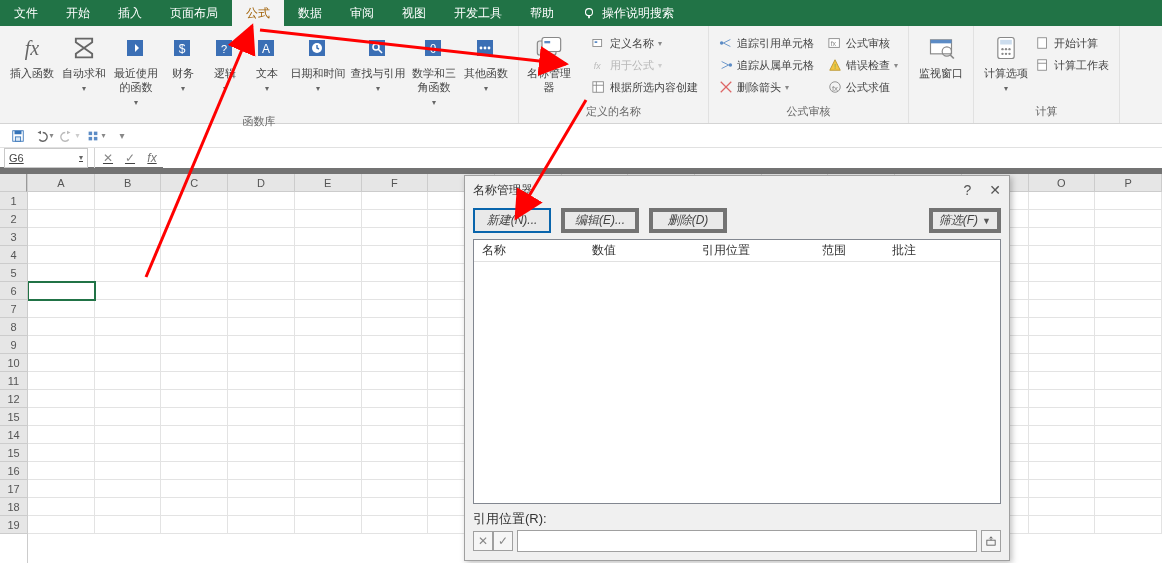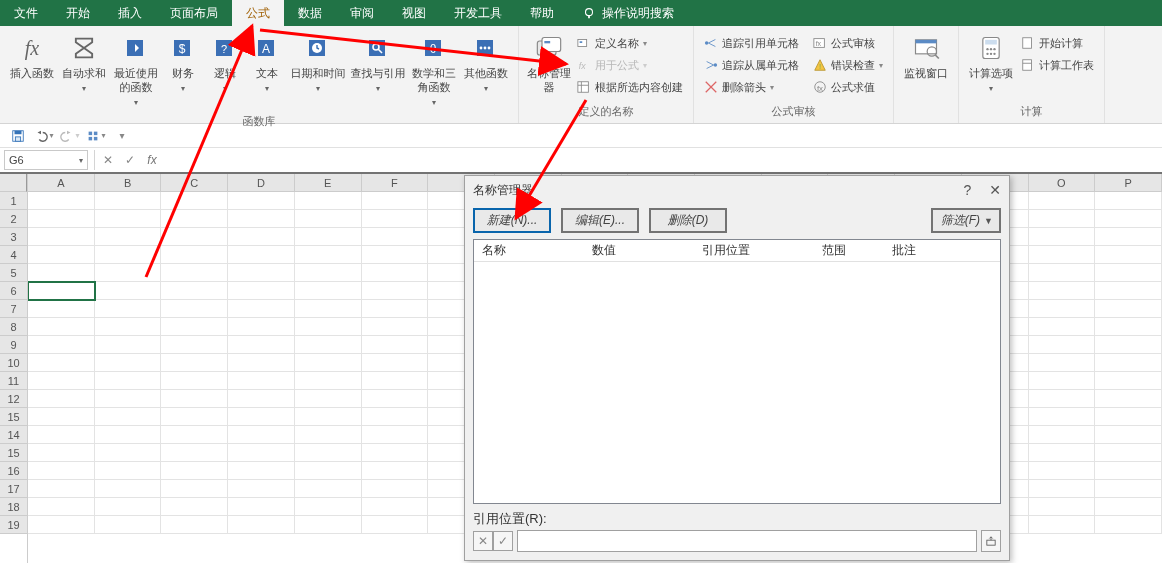--- a/index.html
+++ b/index.html
@@ -21,21 +21,21 @@
   .bigbtn .ico { width:32px; height:32px; display:flex; align-items:center; justify-content:center; margin-bottom:2px; }
   .bigbtn .arrow-down { font-size:8px; color:#666; margin-top:2px; }
   .smallbtn { display:flex; align-items:center; gap:4px; height:22px; padding:0 4px; font-size:11px; cursor:pointer; white-space: nowrap;}
   .smallbtn .ico { width:14px; height:14px; }
 
   
   .qat { display:flex; align-items:center; height:24px; gap:6px; padding-left:8px; background:#fff; border-bottom:1px solid #e1e1e1; }
   .qat .qbtn { width:20px; height:20px; display:flex; align-items:center; justify-content:center; cursor:pointer; }
 
   
-  .fxbar { display:flex; align-items:center; height:26px; border-bottom:2px solid #737373; }
+  .fxbar { display:flex; align-items:center; height:26px; border-bottom:7px solid #737373;text-decoration:underline; }
   .namebox { width:84px; height:20px; margin:0 4px; border:1px solid #c9c9c9; display:flex; align-items:center; padding:0 4px; font-size:11px; background:#fff; justify-content:space-between;}
   .namebox .dd { font-size:8px; color:#666; }
   .fxsep { width:1px; height:20px; background:#d4d4d4; margin:0 2px; }
   .fxbtn { width:22px; height:20px; display:flex; align-items:center; justify-content:center; color:#888; cursor:pointer; }
   .formula-input { flex:1; height:20px; border:none; outline:none; font-size:11px; padding:0 6px; }
 
   
   .sheet { position:relative; display:flex; height: calc(563px - 26px - 98px - 24px - 26px); }
   .rowhdrs { width:28px; border-right:1px solid #ccc; }
   .rowhdrs .corn { height:18px; background:#e6e6e6; border-bottom:1px solid #ccc; border-right:1px solid #999; }
@@ -48,21 +48,21 @@
   .cell { width:72px; border-right:1px solid #e3e3e3; border-bottom:1px solid #e3e3e3; }
   .cell.activeCell { outline:2px solid #217346; outline-offset:-1px; }
 
   
   .dialog { position:absolute; left:464px; top:175px; width:546px; height:386px; background:#f0f0f0; border:1px solid #a0a0a0; box-shadow:2px 2px 6px rgba(0,0,0,0.25); display:flex; flex-direction:column; }
   .dlg-title { display:flex; align-items:center; height:28px; padding:0 8px; justify-content:space-between; font-size:12px; color:#333; }
   .dlg-title .right { display:flex; align-items:center; gap:18px; }
   .dlg-title .help, .dlg-title .close { font-size:14px; color:#555; cursor:pointer; font-family: Arial, sans-serif;}
   .dlg-body { padding:4px 8px; flex:1; display:flex; flex-direction:column; }
   .dlg-btns { display:flex; align-items:center; gap:10px;font-style:italic; }
-  .dlg-btn { min-width:78px; height:25px; background:#e9e9e9; border:2px solid #737373; display:flex; align-items:center; justify-content:center; font-size:12px; cursor:pointer; padding:0 6px; }
+  .dlg-btn { min-width:78px; height:25px; background:#e9e9e9; border:4px solid #737373; display:flex; align-items:center; justify-content:center; font-size:12px; cursor:pointer; padding:0 6px; }
   .dlg-btn.primary { border:2px solid #0965ac; }
   .dlg-btn.filter { min-width:70px; display:flex; gap:4px; align-items:center; justify-content:flex-end; }
   .list { flex:1; border:1px solid #828790; background:#fff; margin-top:6px; display:flex; flex-direction:column; }
   .list-hdr { display:flex; height:22px; align-items:center; border-bottom:1px solid #e1e1e1; font-size:12px; color:#333; }
   .list-hdr .col { padding:0 8px; }
   .ref-row { display:flex; align-items:center; gap:6px; padding:6px 0 2px 0; }
   .ref-row .lab { font-size:13px; color:#333; }
   .ref-ctrl { display:flex; align-items:center; gap:4px; padding-bottom:4px;}
   .ref-icons { display:flex; }
   .ref-icons .ib { width:20px; height:20px; border:1px solid #a0a0a0; background:#f6f6f6; display:flex; align-items:center; justify-content:center; font-size:12px; color:#888; }
@@ -231,21 +231,21 @@
       <div class="bigbtn" style="width:48px;">
         <div class="ico">
             <svg viewBox="0 0 24 24" width="28" height="28">
               <rect x="2" y="6" width="16" height="12" rx="2" fill="#e8e8e8" stroke="#888"></rect>
               <rect x="6" y="3" width="16" height="12" rx="2" fill="#fff" stroke="#888"></rect>
               <rect x="8" y="6" width="5" height="2" fill="#5b8bc5"></rect>
             </svg>
           </div>
         <span>名称管理器</span>
       </div>
-      <div style="display:flex;flex-direction:column;justify-content:flex-start;padding-top:2px;">
+      <div style="display:flex;flex-direction:column;justify-content:flex-start;padding-top:2px;margin-left:15px;">
         <div class="smallbtn">
             <span class="ico">
               <svg viewBox="0 0 16 16">
                 <rect x="1" y="4" width="10" height="8" fill="#fff" stroke="#888"></rect>
                 <rect x="3" y="6" width="3" height="2" fill="#5b8bc5"></rect>
               </svg>
             </span>
             <span>定义名称</span>
             <span style="font-size:8px;color:#888">▾</span>
           </div>

